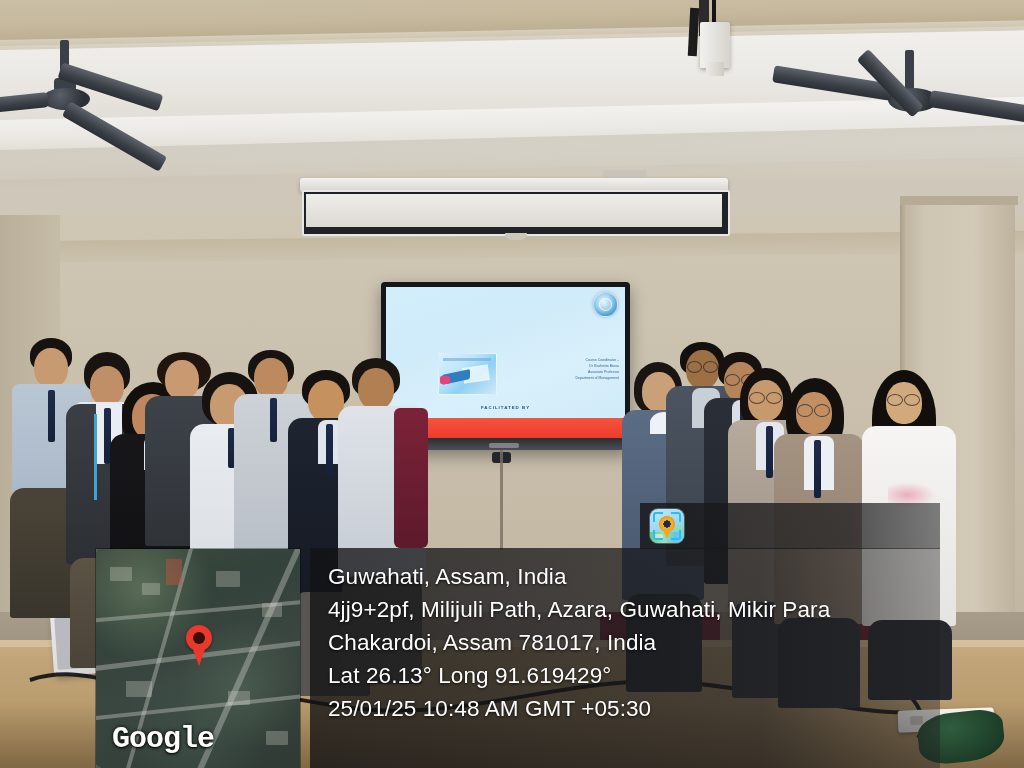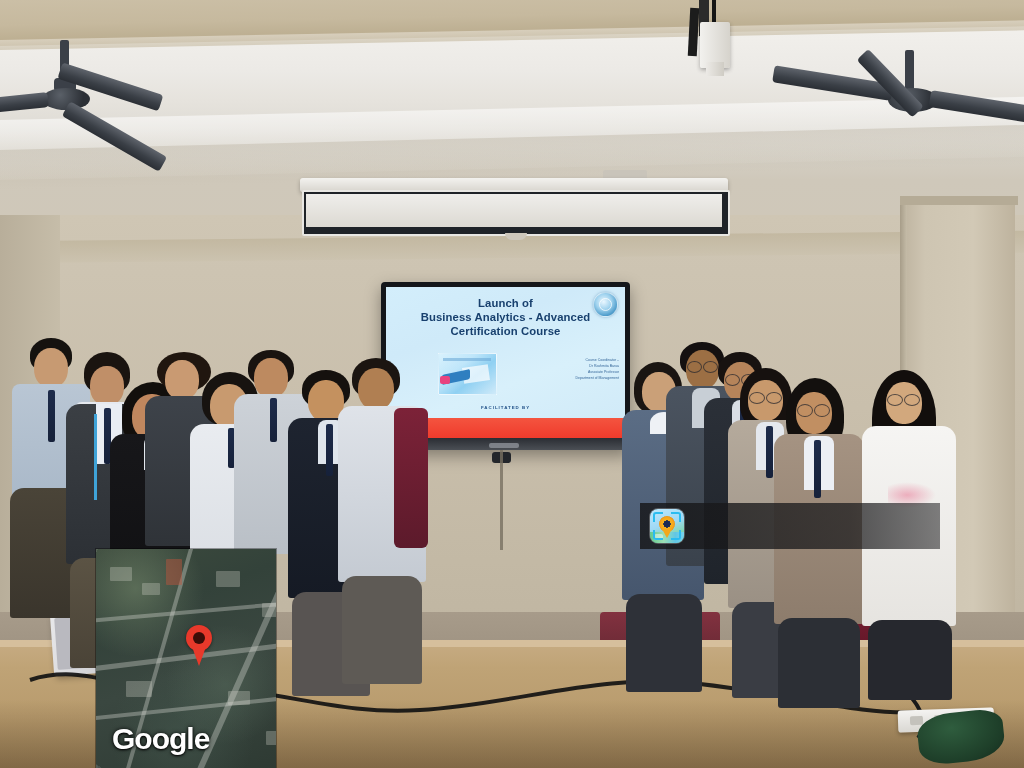--- a/index.html
+++ b/index.html
@@ -140,22 +140,22 @@
   .gps-logo .land:before{content:"";position:absolute;left:4px;top:2px;width:9px;height:6px;background:rgba(255,255,255,.5);border-radius:2px;}
   .gps-title{color:#fff;font-size:30px;font-weight:bold;letter-spacing:-.3px;
     text-shadow:0 1px 3px rgba(0,0,0,.75);white-space:nowrap;}
 
   .ov-panel{position:absolute;left:310px;top:548px;width:630px;height:220px;
     background:linear-gradient(90deg,rgba(18,18,20,.78) 0%,rgba(24,24,26,.70) 72%,rgba(30,30,32,.40) 100%);
     padding:12px 0 0 18px;box-sizing:border-box;}
   .ov-line{color:#fff;font-size:22.5px;line-height:33px;white-space:nowrap;
     text-shadow:0 1px 3px rgba(0,0,0,.8);letter-spacing:.1px;}
 
-  .ov-map{position:absolute;left:96px;top:549px;width:180px;height:219px;
-    background:#2a3b34;overflow:hidden;box-shadow:0 0 0 1px rgba(0,0,0,.35);}
+  .ov-map{position:absolute;left:96px;top:549px;width:204px;height:219px;
+    background:#2a3b34;overflow:hidden;box-shadow:0 0 0 1px rgba(0,0,0,.35);font-family:Liberation Mono, monospace;}
   .ov-map .mbg{position:absolute;inset:0;
     background:
       linear-gradient(118deg,rgba(255,255,255,.10) 0 2px,transparent 2px 26px),
       linear-gradient(28deg,rgba(255,255,255,.09) 0 3px,transparent 3px 34px),
       linear-gradient(70deg,rgba(255,255,255,.06) 0 2px,transparent 2px 18px),
       radial-gradient(circle at 22% 18%,rgba(120,140,110,.55),transparent 30%),
       radial-gradient(circle at 72% 62%,rgba(90,110,95,.5),transparent 32%),
       radial-gradient(circle at 48% 84%,rgba(70,90,80,.55),transparent 35%),
       linear-gradient(160deg,#3c4a3d 0%,#33423a 28%,#3a4740 55%,#2e3a33 100%);}
   .ov-map .road{position:absolute;background:rgba(225,225,220,.34);}
@@ -214,25 +214,20 @@
     <div class="roller-bracket"></div>
     <div class="roller"></div>
     <div class="roller-box">
       <div class="roller-inner" style="left:2px;top:2px;width:416px;height:33px;"></div>
     </div>
     <div class="roller-handle"></div>
 
     <div class="tv">
       <div class="slide">
         <div class="slide-seal"></div>
-        <div class="slide-title">
-          <div>Launch of</div>
-          <div>Business Analytics - Advanced</div>
-          <div>Certification Course</div>
-        </div>
         <div class="slide-img">
           <i class="si4"></i>
             <i class="si3"></i>
             <i class="si1"></i>
             <i class="si2"></i>
         </div>
         <div class="slide-coord">
           <div>Course Coordinator –</div>
           <div>Dr Rashmita Barua</div>
           <div>Associate Professor</div>
@@ -390,20 +385,27 @@
     <div class="gps-logo">
       <div class="land"></div>
       <div class="pin"></div>
       <div class="br br1"></div>
         <div class="br br2"></div>
         <div class="br br3"></div>
         <div class="br br4"></div>
     </div>
   </div>
 
+  <div class="ov-panel">
+    <div class="ov-line">Guwahati, Assam, India</div>
+    <div class="ov-line">4jj9+2pf, Milijuli Path, Azara, Guwahati, Mikir Para</div>
+    <div class="ov-line">Chakardoi, Assam 781017, India</div>
+    <div class="ov-line">Lat 26.13° Long 91.619429°</div>
+    <div class="ov-line">25/01/25 10:48 AM GMT +05:30</div>
+  </div>
 
   <div class="ov-map">
     <div class="mbg"></div>
     <div class="road" style="left:-10px;top:104px;width:230px;height:5px;transform:rotate(-7deg);"></div>
     <div class="road" style="left:-10px;top:60px;width:230px;height:4px;transform:rotate(-5deg);"></div>
     <div class="road" style="left:-10px;top:156px;width:230px;height:4px;transform:rotate(-6deg);"></div>
     <div class="road" style="left:148px;top:-20px;width:6px;height:270px;transform:rotate(24deg);"></div>
     <div class="road" style="left:60px;top:-20px;width:4px;height:270px;transform:rotate(16deg);"></div>
     <div class="bldg" style="left:14px;top:18px;width:22px;height:14px;"></div>
     <div class="bldg" style="left:46px;top:34px;width:18px;height:12px;"></div>

